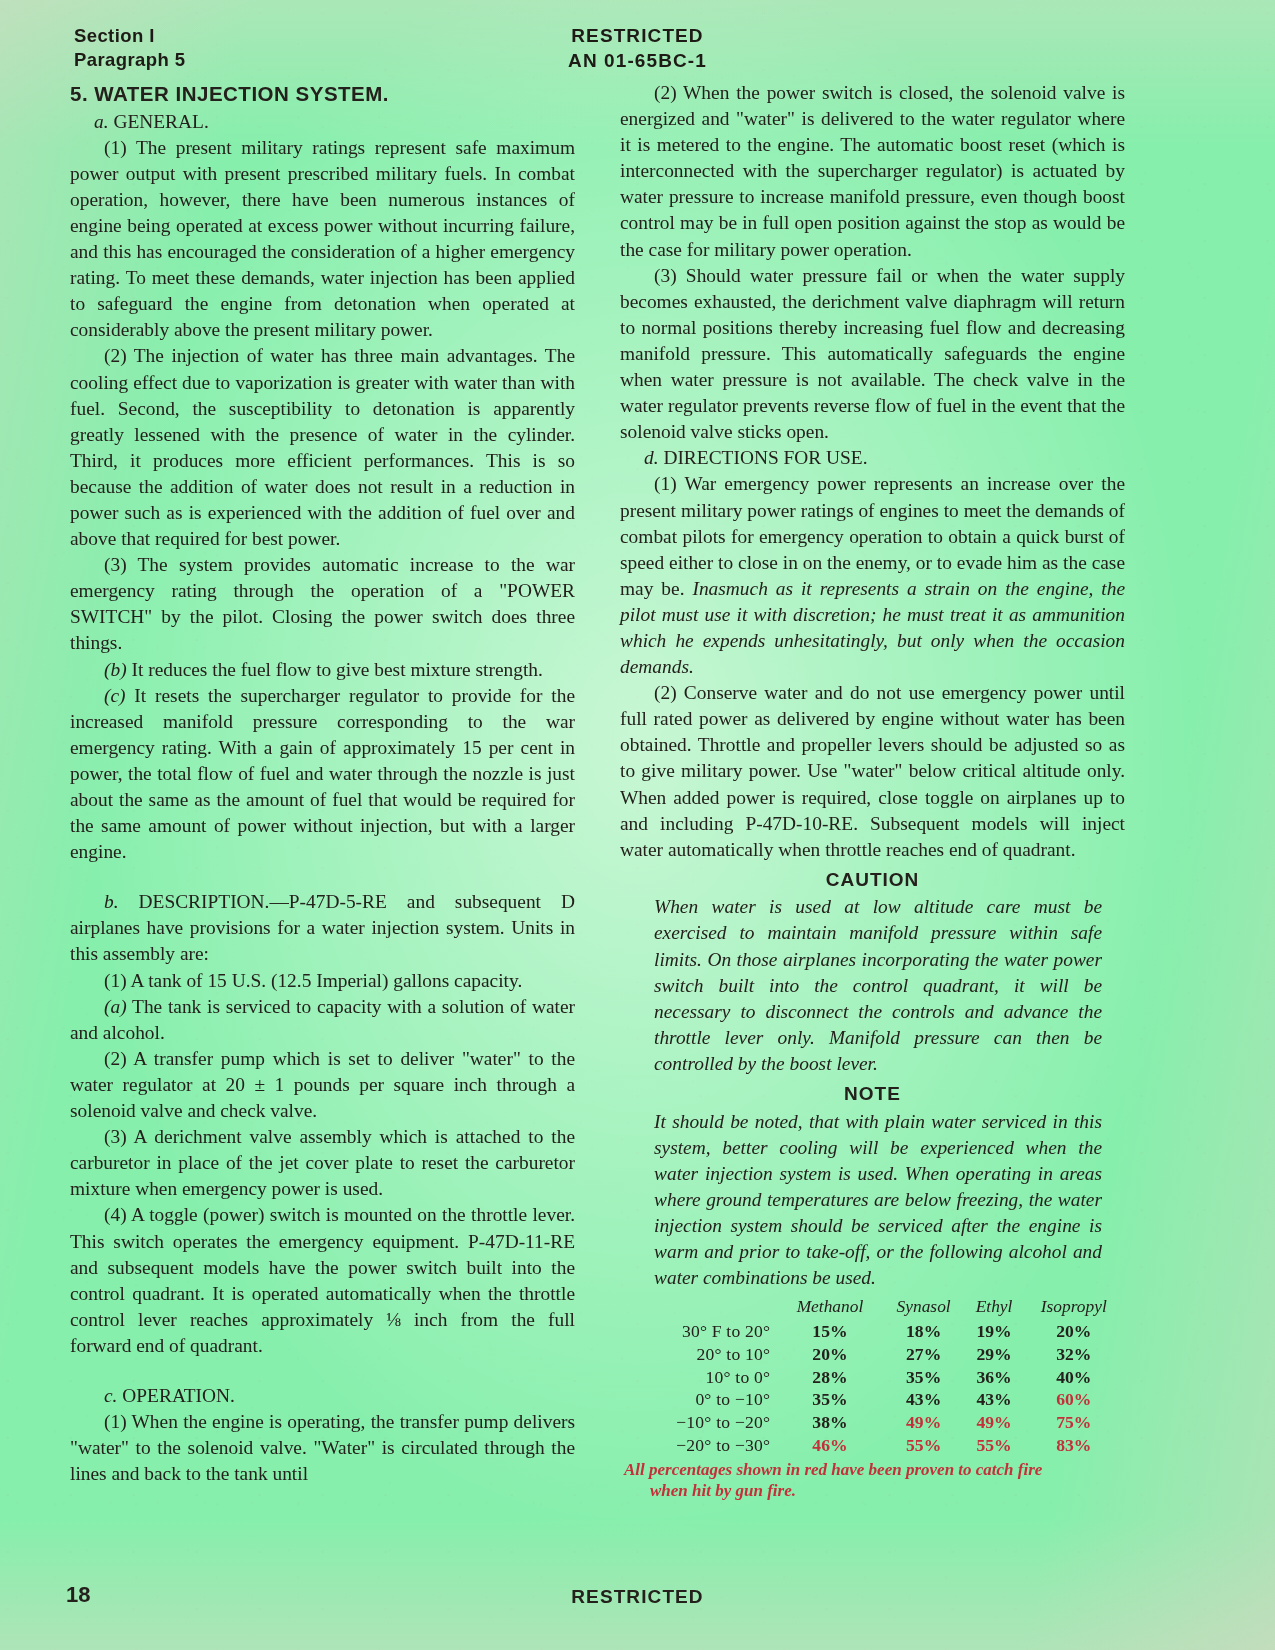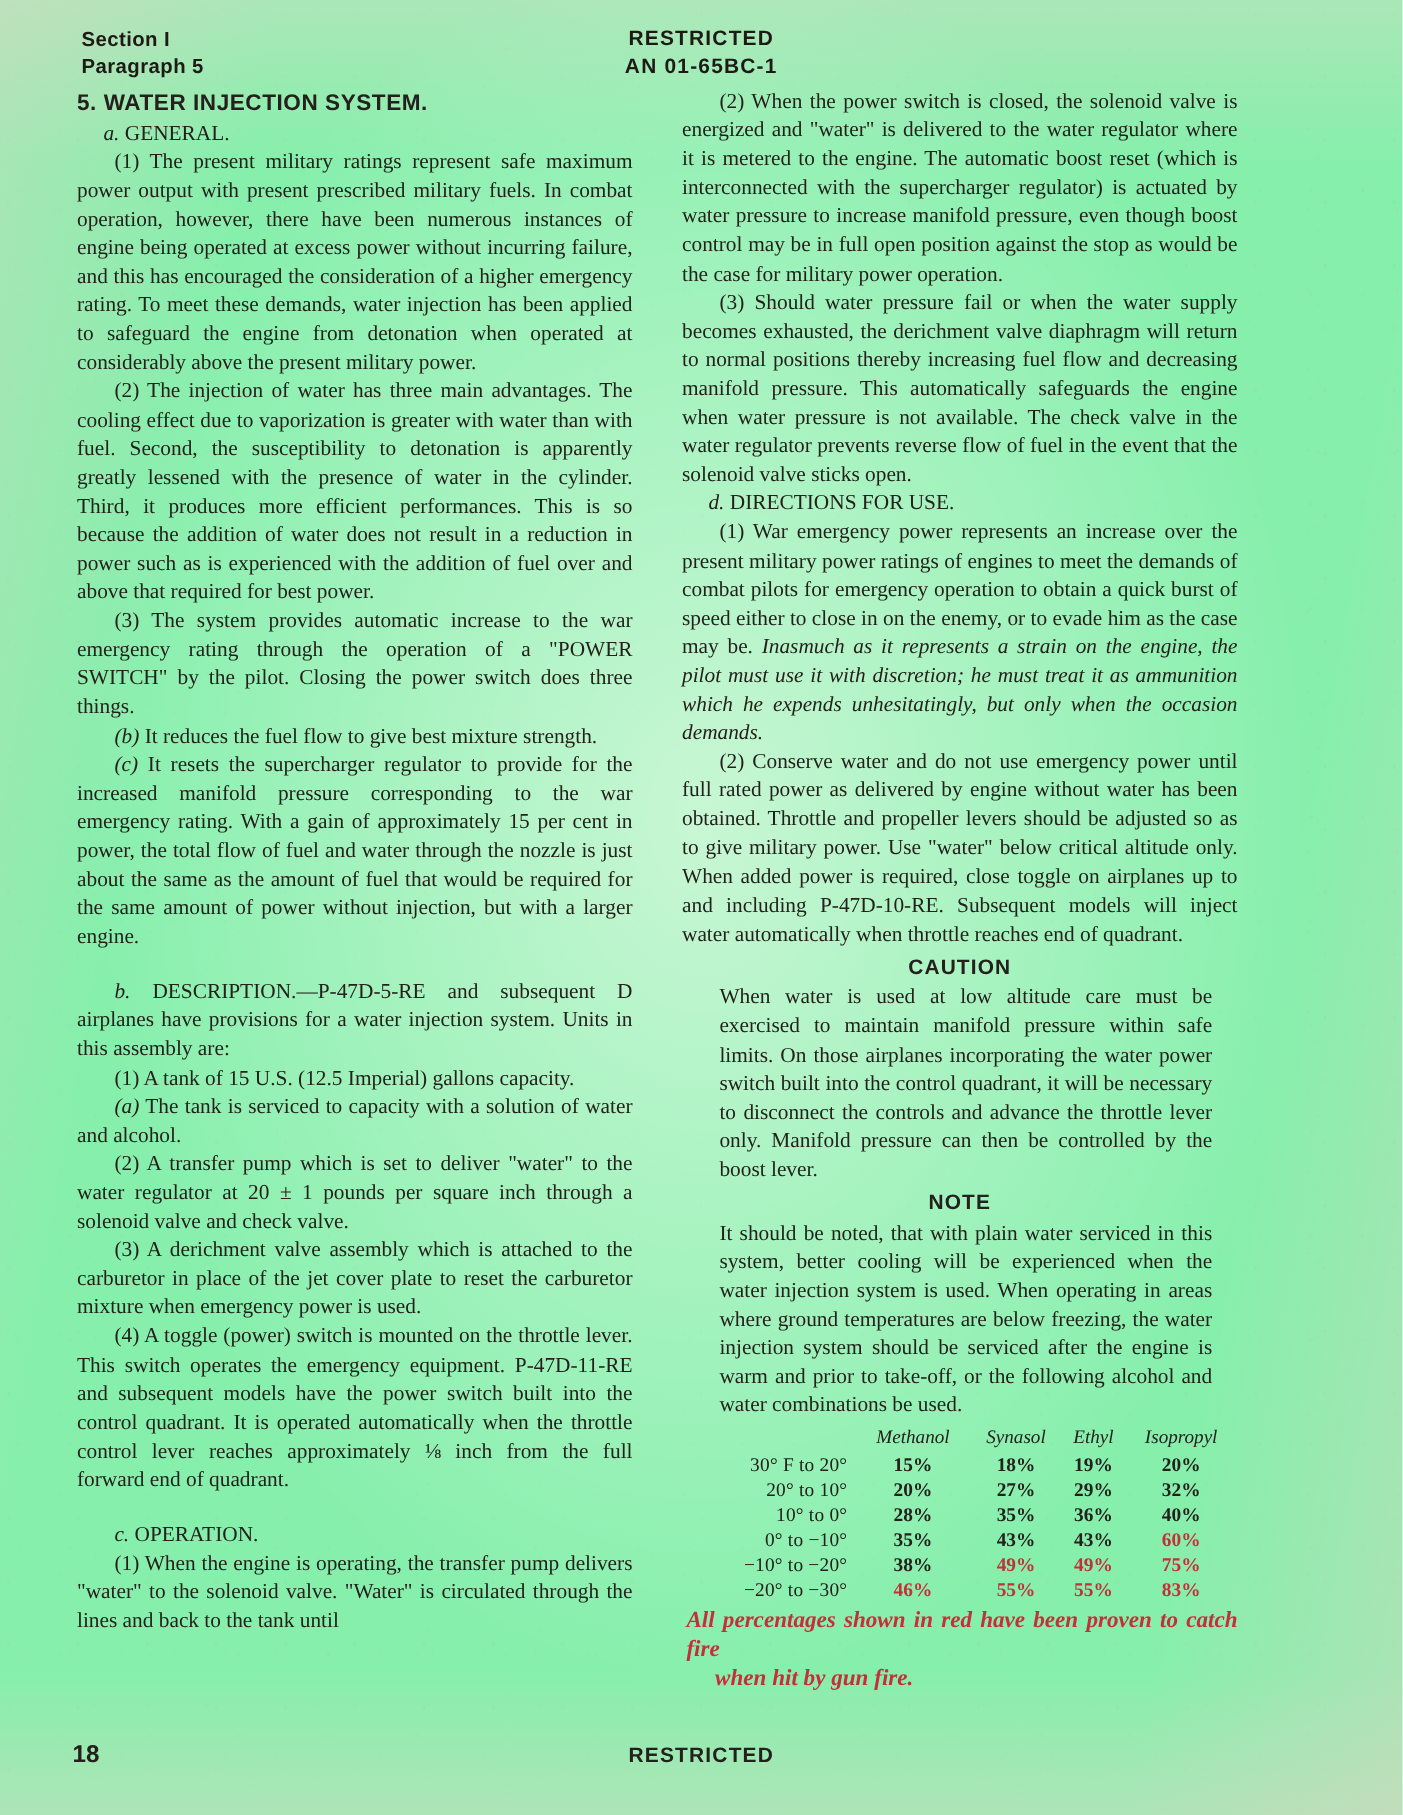--- a/index.html
+++ b/index.html
@@ -116,20 +116,21 @@
     font-weight: bold;
     font-size: 19px;
     letter-spacing: 1px;
     margin: 4px 0 2px 0;
   }
   .inset {
     margin-left: 34px;
     margin-right: 23px;
     text-indent: 0;
     text-align: justify;
+    font-style: italic;
   }
 
   
   .mixtable {
     margin-top: 4px;
     width: 100%;
     border-collapse: collapse;
     font-size: 17.6px;
     line-height: 1.30;
   }
@@ -151,21 +152,21 @@
     font-weight: normal;
     padding-right: 8px;
     letter-spacing: .2px;
   }
   .mixtable th.rngh { text-align: right; }
   .red { color: #c4303a; }
   .footnote {
     margin-top: 2px;
     font-style: italic;
     font-weight: bold;
-    font-size: 21px;
+    font-size: 17px;
     line-height: 1.25;
     color: #c4303a;
     text-indent: 0;
     padding-left: 4px;
   }
   .footnote .l2 { display: block; padding-left: 26px; }
 
   
   .pg-num {
     position: absolute;

